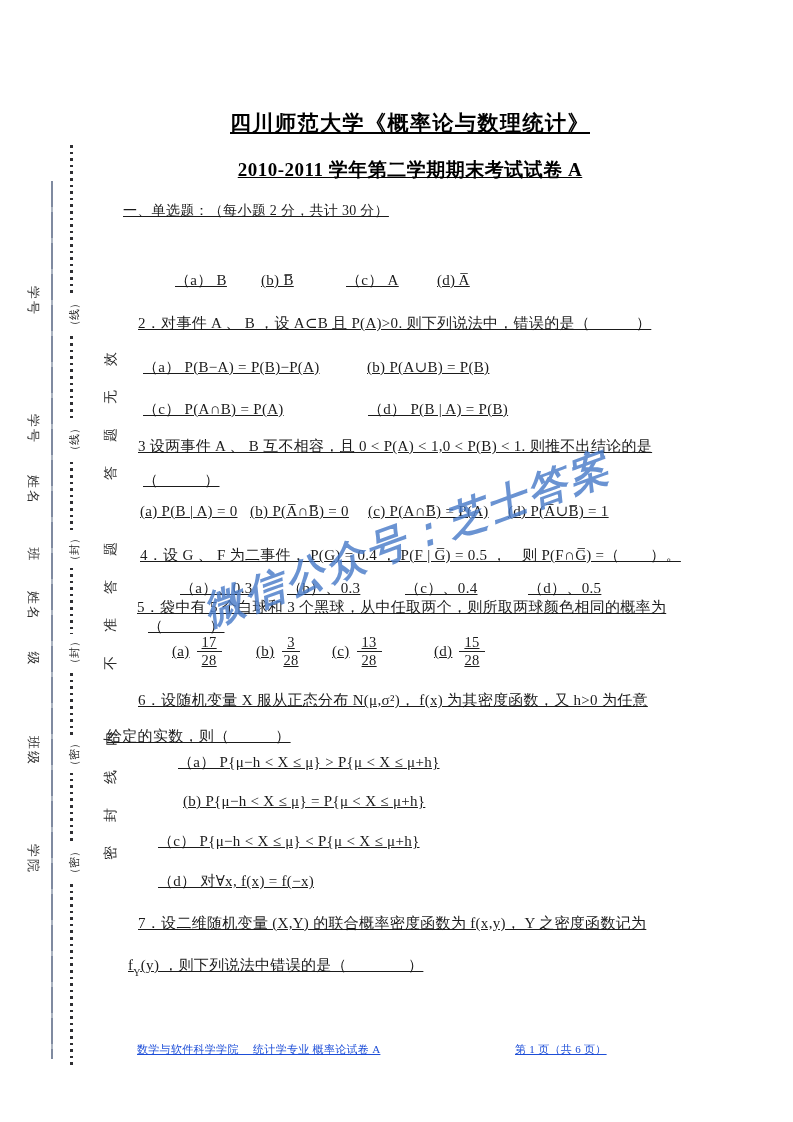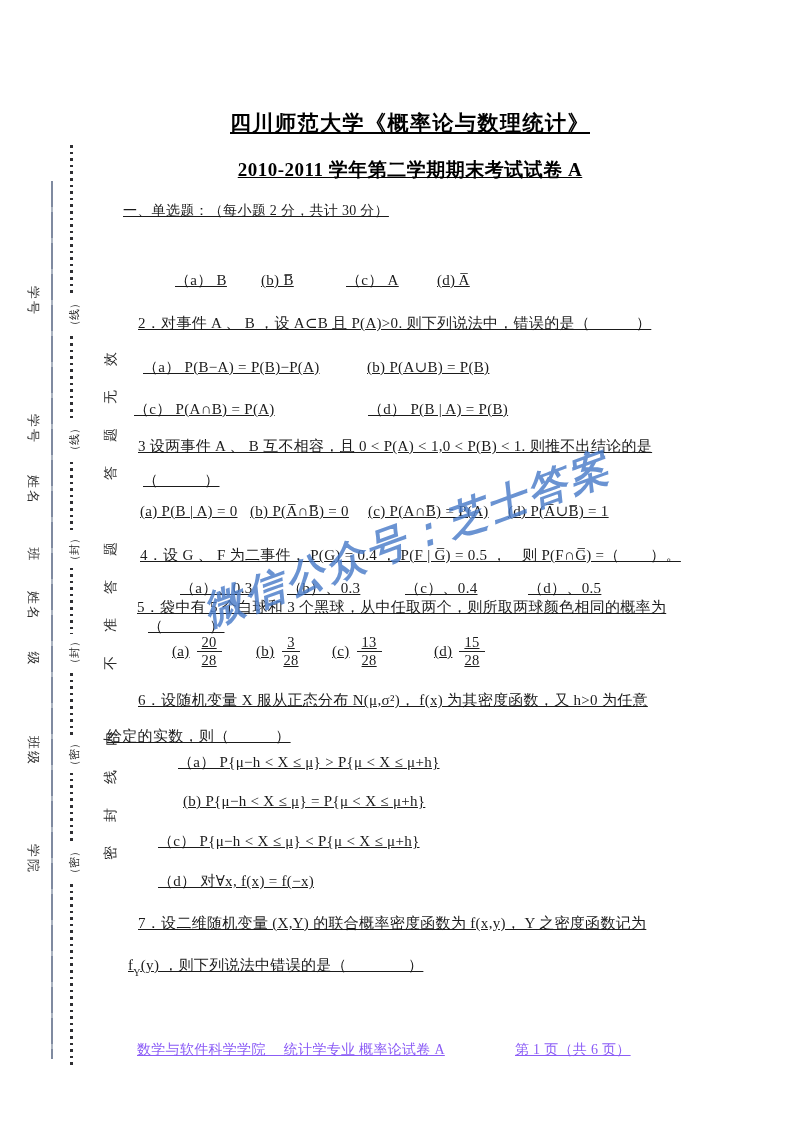--- a/index.html
+++ b/index.html
@@ -3,21 +3,21 @@
 <meta charset="utf-8">
 <style>
   html,body{margin:0;padding:0;background:#fff;}
   .page{position:relative;width:793px;height:1122px;background:#ffffff;overflow:hidden;
         font-family:"Liberation Serif","DejaVu Serif",serif;color:#1b1b1b;}
   .line{position:absolute;font-size:15px;line-height:19px;white-space:nowrap;letter-spacing:.3px;text-decoration:underline;}
   .center{left:130px;width:560px;text-align:center;}
   .title1{font-size:21px;font-weight:bold;letter-spacing:1.5px;color:#000;}
   .title2{font-size:19px;font-weight:bold;letter-spacing:.5px;color:#000;}
   .section{font-size:14px;}
-  .footer{font-size:14px;color:#8b5cf6;}
+  .footer{font-size:11px;color:#1d4ed8;}
   
   .fracopt{display:flex;align-items:center;gap:7px;}
   .frac{display:inline-flex;flex-direction:column;align-items:center;font-size:14.5px;line-height:17px;}
   .num{border-bottom:1.4px solid #222;padding:0 5px;}
   .den{padding:0 2px;text-align:center;}
   sub.fy{font-size:10px;position:relative;top:2px;}
   
   .watermark{position:absolute;left:205px;top:585px;transform:rotate(-20deg);transform-origin:0 50%;
              font-family:"DejaVu Sans",sans-serif;font-style:italic;font-weight:bold;
              font-size:40px;letter-spacing:3px;opacity:.82;white-space:nowrap;pointer-events:none;}
@@ -65,21 +65,21 @@
   <div class="line section" style="left:123px;top:201px">一、单选题：（每小题 2 分，共计 30 分）</div>
 
   <div class="line" style="left:175px;top:271px">（a） B</div>
   <div class="line" style="left:261px;top:271px">(b)  B̅</div>
   <div class="line" style="left:346px;top:271px">（c） A</div>
   <div class="line" style="left:437px;top:271px">(d)  A̅</div>
 
   <div class="line" style="left:138px;top:314px">2．对事件 A 、 B ，设 A⊂B 且 P(A)&gt;0. 则下列说法中，错误的是（　　　）</div>
   <div class="line" style="left:143px;top:358px">（a）  P(B−A) = P(B)−P(A)</div>
   <div class="line" style="left:367px;top:358px">(b)   P(A∪B) = P(B)</div>
-  <div class="line" style="left:134px;top:400px">（c）  P(A∩B) = P(A)</div>
+  <div class="line" style="left:143px;top:400px">（c）  P(A∩B) = P(A)</div>
   <div class="line" style="left:368px;top:400px">（d）  P(B | A) = P(B)</div>
 
   <div class="line" style="left:138px;top:437px">3 设两事件 A 、 B 互不相容，且 0 &lt; P(A) &lt; 1,0 &lt; P(B) &lt; 1. 则推不出结论的是</div>
   <div class="line" style="left:143px;top:471px">（　　　）</div>
   <div class="line" style="left:140px;top:502px">(a) P(B | A) = 0</div>
   <div class="line" style="left:250px;top:502px">(b)  P(A̅∩B̅) = 0</div>
   <div class="line" style="left:368px;top:502px">(c) P(A∩B̅) = P(A)</div>
   <div class="line" style="left:508px;top:502px">(d) P(A̅∪B̅) = 1</div>
 
   <div class="line" style="left:140px;top:546px">4．设 G 、 F 为二事件， P(G) = 0.4 ， P(F | G̅) = 0.5 ，　则 P(F∩G̅) =（　　）。</div>
@@ -87,21 +87,21 @@
   <div class="line" style="left:287px;top:579px">（b）、0.3</div>
   <div class="line" style="left:405px;top:579px">（c）、0.4</div>
   <div class="line" style="left:528px;top:579px">（d）、0.5</div>
 
   <div class="line" style="left:137px;top:598px">5．袋中有 5 个白球和 3 个黑球，从中任取两个，则所取两球颜色相同的概率为</div>
   <div class="line" style="left:148px;top:617px">（　　　）</div>
 
   <div class="line fracopt" style="left:172px;top:634px">
     <span>(a)</span>
     <span class="frac">
-        <span class="num">20</span>
+        <span class="num">17</span>
         <span class="den">28</span>
       </span>
   </div>
   <div class="line fracopt" style="left:256px;top:634px">
     <span>(b)</span>
     <span class="frac">
         <span class="num">3</span>
         <span class="den">28</span>
       </span>
   </div>

